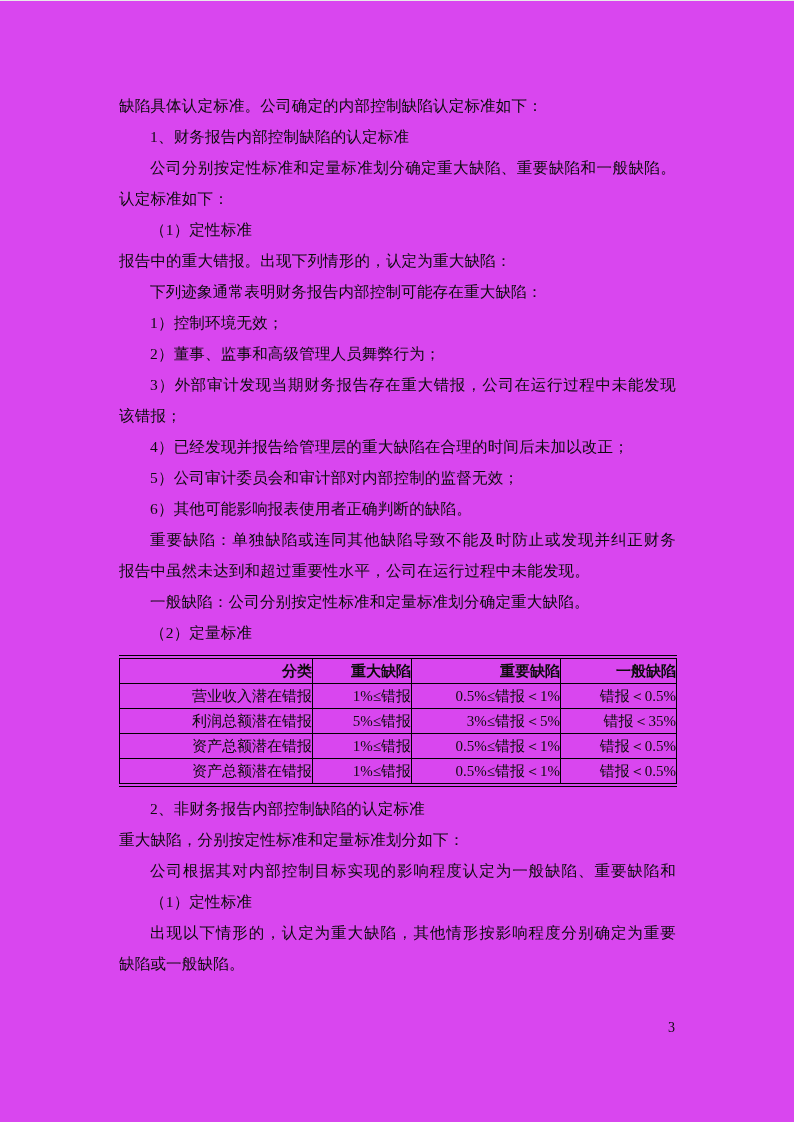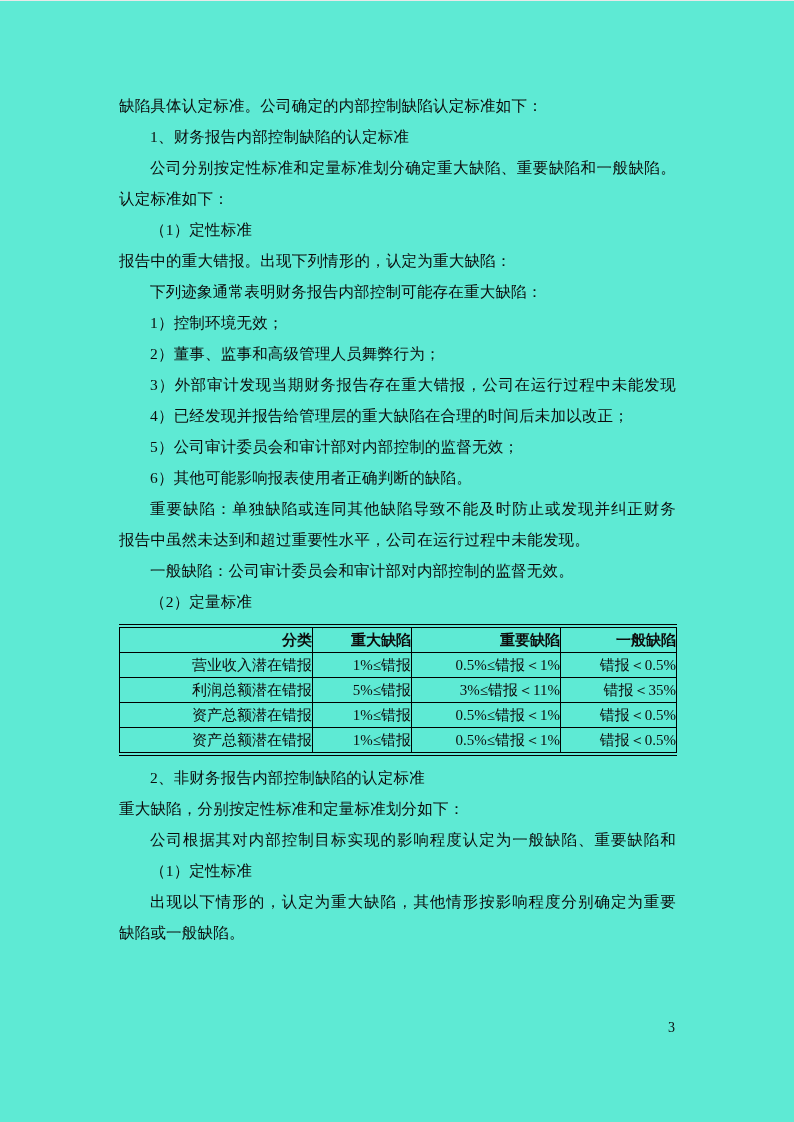--- a/index.html
+++ b/index.html
@@ -1,19 +1,19 @@
 <!DOCTYPE html>
 <html lang="zh"><head>
 <meta charset="utf-8">
 <style>
   html,body { margin:0; padding:0; background:#fff; }
   .page {
     position:relative;
     width:794px; height:1122px;
-    background:#5eead4;
+    background:#d946ef;
     overflow:hidden;
     font-family:"Liberation Serif","DejaVu Serif",serif;
     color:#0c0c0c;
   }
   .scan-edge {
     position:absolute; top:0; left:0; width:794px; height:1px;
     background:#e9e9e9;
   }
   .body-area {
     position:absolute; left:119px; top:90px; width:557px;
@@ -70,26 +70,27 @@
         <div class="line">缺陷具体认定标准。公司确定的内部控制缺陷认定标准如下：</div>
         <div class="line indent">1、财务报告内部控制缺陷的认定标准</div>
         <div class="line indent fill">公司分别按定性标准和定量标准划分确定重大缺陷、重要缺陷和一般缺陷。</div>
         <div class="line">认定标准如下：</div>
         <div class="line indent">（1）定性标准</div>
         <div class="line">报告中的重大错报。出现下列情形的，认定为重大缺陷：</div>
         <div class="line indent">下列迹象通常表明财务报告内部控制可能存在重大缺陷：</div>
         <div class="line indent">1）控制环境无效；</div>
         <div class="line indent">2）董事、监事和高级管理人员舞弊行为；</div>
         <div class="line indent fill">3）外部审计发现当期财务报告存在重大错报，公司在运行过程中未能发现</div>
+        <div class="line">该错报；</div>
         <div class="line indent">4）已经发现并报告给管理层的重大缺陷在合理的时间后未加以改正；</div>
         <div class="line indent">5）公司审计委员会和审计部对内部控制的监督无效；</div>
         <div class="line indent">6）其他可能影响报表使用者正确判断的缺陷。</div>
         <div class="line indent fill">重要缺陷：单独缺陷或连同其他缺陷导致不能及时防止或发现并纠正财务</div>
         <div class="line">报告中虽然未达到和超过重要性水平，公司在运行过程中未能发现。</div>
-        <div class="line indent">一般缺陷：公司审计委员会和审计部对内部控制的监督无效。</div>
+        <div class="line indent">一般缺陷：公司分别按定性标准和定量标准划分确定重大缺陷。</div>
         <div class="line indent">（2）定量标准</div>
       </div>
 
     <table class="qtable">
       <colgroup id="qcols">
           <col style="width: 193px;">
           <col style="width: 99px;">
           <col style="width: 149px;">
           <col style="width: 116px;">
         </colgroup>
@@ -104,21 +105,21 @@
       <tbody id="qbody">
           <tr>
             <td>营业收入潜在错报</td>
             <td>1%≤错报</td>
             <td>0.5%≤错报＜1%</td>
             <td>错报＜0.5%</td>
           </tr>
           <tr>
             <td>利润总额潜在错报</td>
             <td>5%≤错报</td>
-            <td>3%≤错报＜11%</td>
+            <td>3%≤错报＜5%</td>
             <td>错报＜35%</td>
           </tr>
           <tr>
             <td>资产总额潜在错报</td>
             <td>1%≤错报</td>
             <td>0.5%≤错报＜1%</td>
             <td>错报＜0.5%</td>
           </tr>
           <tr>
             <td>资产总额潜在错报</td>

